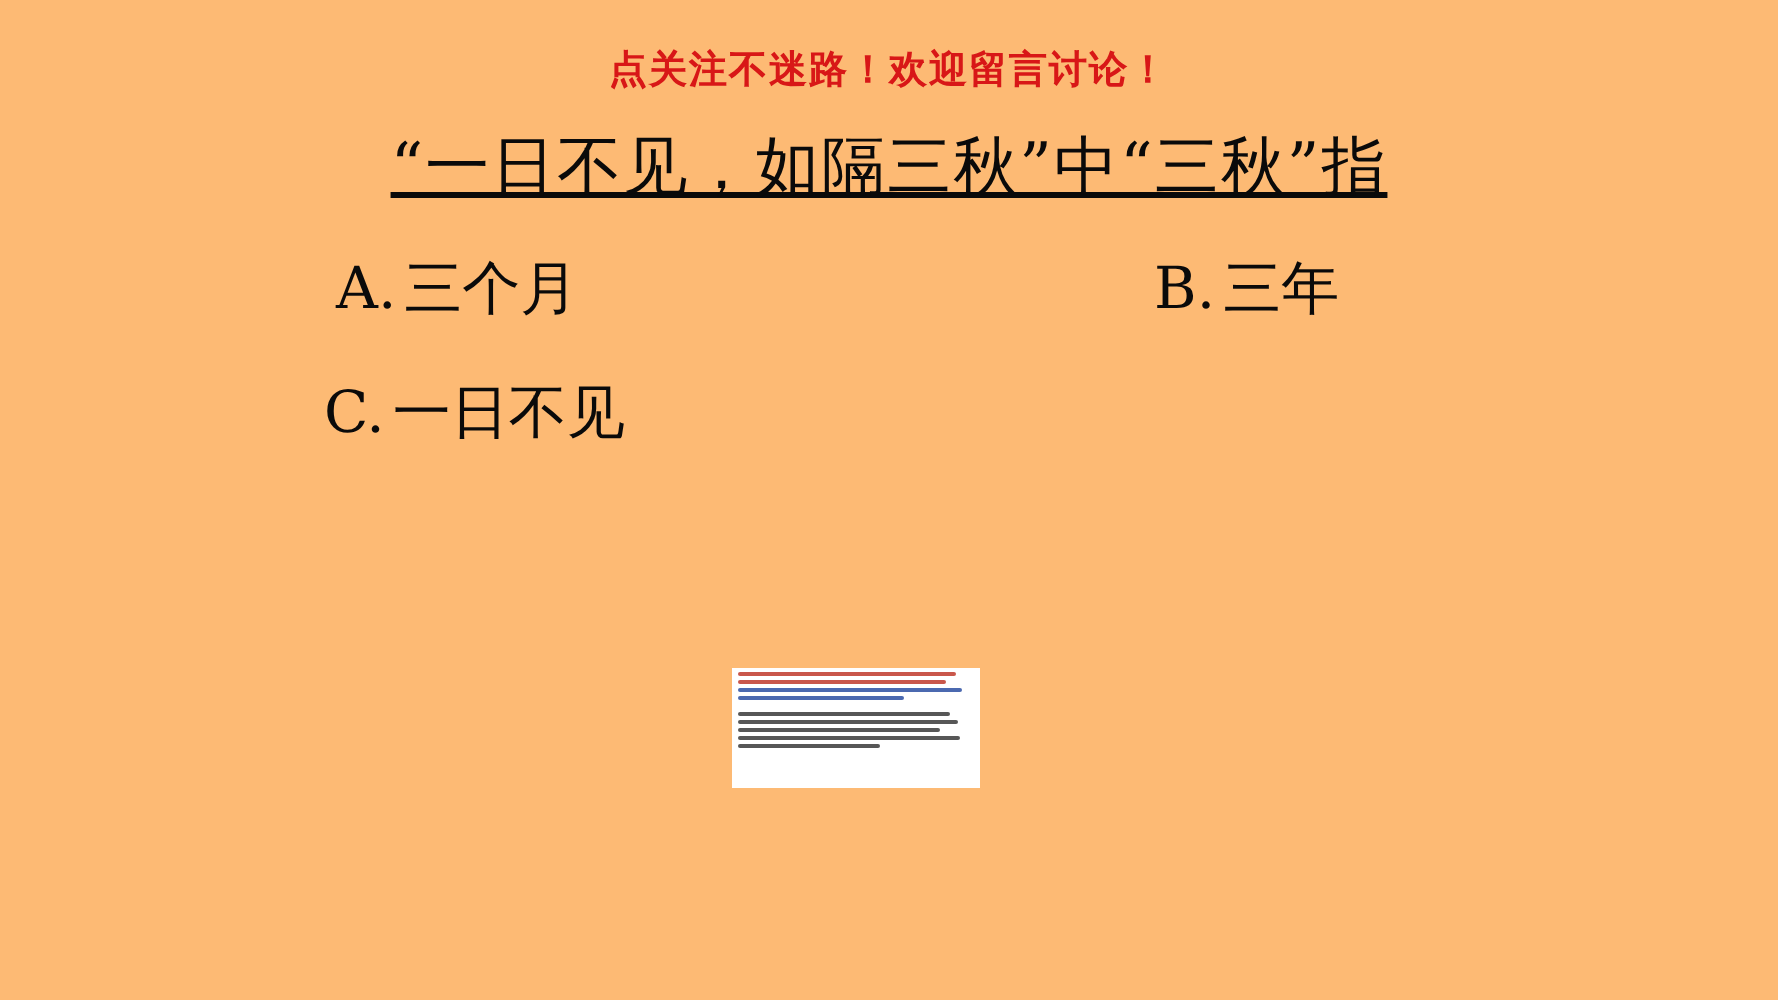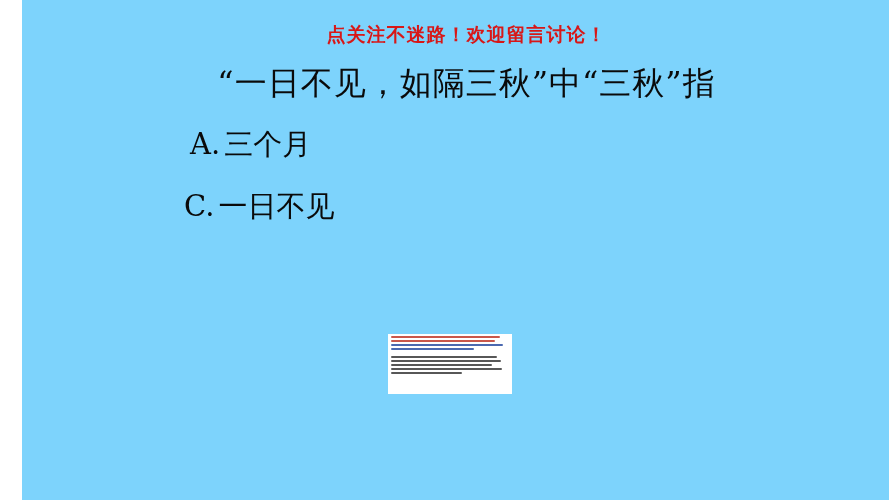--- a/index.html
+++ b/index.html
@@ -12,22 +12,21 @@
     height: 500px;
     position: relative;
     overflow: hidden;
     font-family: "Liberation Serif", serif;
     color: #000000;
   }
 
   .slide {
     position: absolute;
     inset: 0;
-    background: #7dd3fc;
-    margin-left: 22px;
+    background: #fdba74;
   }
 
   .banner {
     position: absolute;
     top: 22px;
     left: 0;
     width: 889px;
     text-align: center;
     color: #d81717;
     font-weight: bold;
@@ -40,20 +39,21 @@
     position: absolute;
     top: 62px;
     left: 0;
     width: 889px;
     text-align: center;
     font-size: 32px;
     letter-spacing: 1px;
     font-family: "DejaVu Serif", serif;
     color: #0a0a0a;
     white-space: nowrap;
+    text-decoration: underline;
   }
 
   .options {
     position: absolute;
     top: 125px;
     left: 160px;
     width: 620px;
   }
 
   .opt-row {
@@ -106,20 +106,23 @@
   <div class="banner">点关注不迷路！欢迎留言讨论！</div>
 
   <div class="question">“一日不见，如隔三秋”中“三秋”指</div>
 
   <div class="options">
 
     <div class="opt-row">
       <div class="opt opt-a">
         <span class="letter">A.</span><span>三个月</span>
       </div>
+      <div class="opt opt-b">
+        <span class="letter">B.</span><span>三年</span>
+      </div>
     </div>
 
     <div class="opt-row">
       <div class="opt opt-c">
         <span class="letter">C.</span><span>一日不见</span>
       </div>
     </div>
 
   </div>
 

